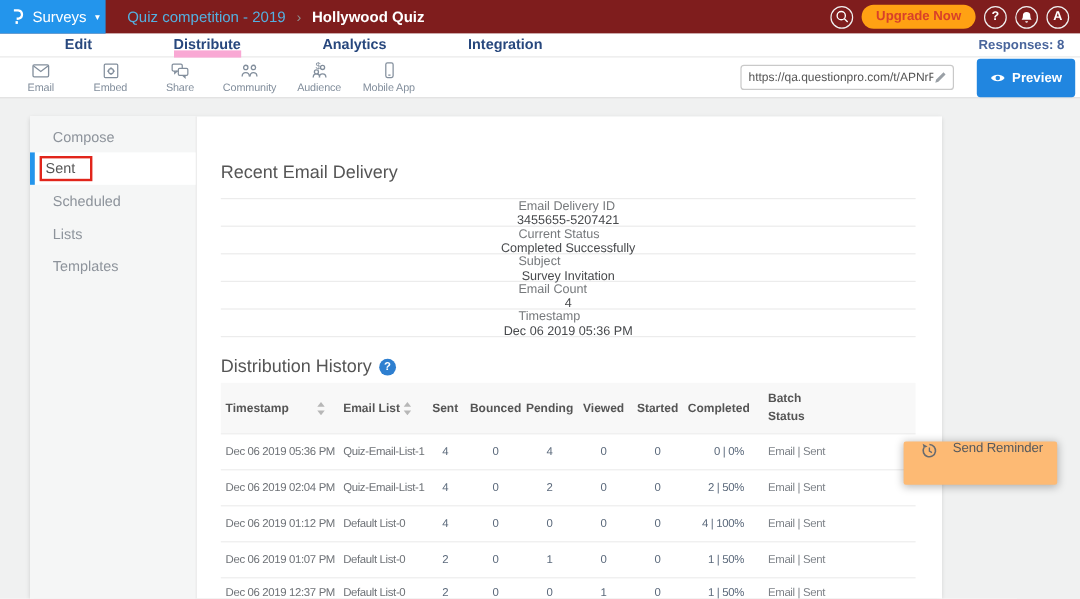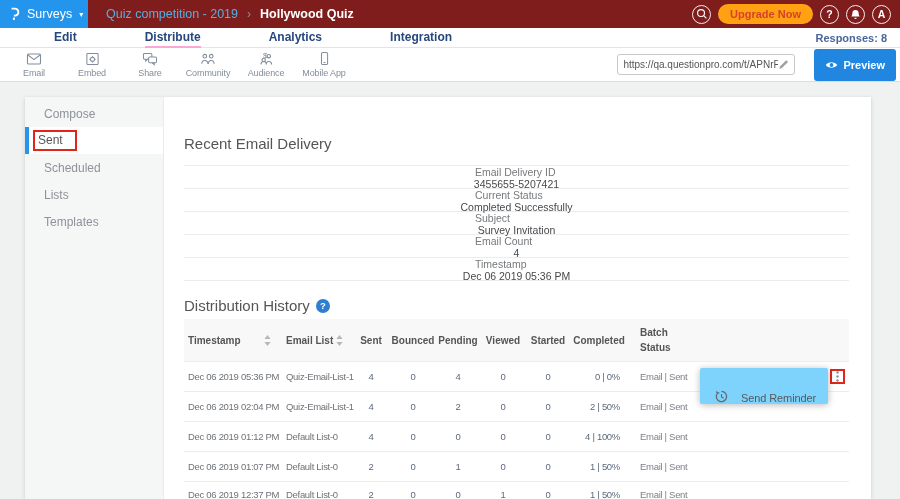--- a/index.html
+++ b/index.html
@@ -18,33 +18,33 @@
   .bc-folder { color:#54b0e0; }
   .bc-sep { color:#8f8f8f; font-size:12px; }
   .bc-name { color:#fff; font-weight:700; }
   .top-actions { display:flex; align-items:center; gap:7px; padding-right:9px; }
   .circ { width:19px; height:19px; border:1px solid #f0f0f0; border-radius:50%; display:flex; align-items:center; justify-content:center; color:#fff; font-size:10.5px; font-weight:700; flex:none; }
   .upgrade { height:20px; background:#ffa113; border-radius:10px; color:#d8402a; font-size:11px; font-weight:700; display:flex; align-items:center; padding:0 12px; flex:none; }
 
   
   .navrow { height:20px; background:#fff; border-bottom:1px solid #e4e4e4; display:flex; align-items:center; padding:0 13px; gap:27px; }
   .nav-item { font-size:12px; font-weight:700; color:#27477d; line-height:18px; height:20px;margin-left:41px; }
-  .nav-item.active { border-bottom:2px solid #f9a8d4; }
+  .nav-item.active { border-bottom:6px solid #f9a8d4; }
   .responses { margin-left:auto; font-size:11px; font-weight:700; color:#49659c; }
 
   
   .toolbar { height:34px; background:#fff; border-bottom:1px solid #dcdcdc; display:flex; align-items:center; padding:0 4px 0 5px; }
   .tool { width:58px; height:32px; display:flex; flex-direction:column; align-items:center; justify-content:center; gap:2px; color:#828e9c; }
   .tool-label { font-size:9px; letter-spacing:-0.1px; }
   .url-box { margin-left:auto; width:178px; height:21px; border:1px solid #c9c9c9; border-radius:3px; display:flex; align-items:center; padding:0 5px; background:#fff; }
   .url-input { border:none; outline:none; flex:1; font-size:10px; color:#555; font-family:inherit; padding:0; background:transparent; min-width:0; }
   .preview-btn { margin-left:19px; height:30px; background:#2186e0; border:none; border-radius:3px; color:#fff; font-size:11px; font-weight:700; display:flex; align-items:center; gap:5px; padding:16px 11px; font-family:inherit; }
 
   
-  .card { position:absolute; left:25px; top:97px; width:846px; height:402px; background:#fff; box-shadow:0 1px 4px rgba(0,0,0,.16); display:flex; }
+  .card { position:absolute; left:25px; top:97px; width:760px; height:402px; background:#fff; box-shadow:0 1px 4px rgba(0,0,0,.16); display:flex; }
   .sidebar { width:139px; flex:none; background:#f5f6f6; border-right:1px solid #eaeaea; padding-top:3px; }
   .side-item { height:27px; display:flex; align-items:center; padding-left:15px; font-size:12px; color:#8d939b; border-left:4px solid transparent; }
   .side-item.active { background:#fff; border-left-color:#2395ec; color:#555; padding-left:4px; }
   .redbox-label { border:2px solid #e1251b; padding:1px 12px 2px 3px; }
 
   .main { flex:1; padding:26px 22px 0 20px; position:relative; min-width:0; }
   .sec-title { font-size:15px; font-weight:400; color:#555; margin:12px 0 13px; }
 
   .details { border-bottom:1px solid #ececec; }
   .detail-row { display:flex; align-items:center; height:23px; border-top:1px solid #ececec; font-size:10.5px;flex-direction:column; }
@@ -67,21 +67,21 @@
   .dt-row { height:30px; border-top:1px solid #ededed; font-size:9.5px; letter-spacing:-0.3px; }
   .dt-row:last-child { border-bottom:5px solid #3b82f6; }
   .c-ts { padding-left:4px; white-space:nowrap; color:#6e7277; }
   .c-el { padding-left:6px; white-space:nowrap; color:#6e7277; }
   .c-num { text-align:center; color:#5c6a7c; }
   .c-comp { text-align:right; padding-right:8px; color:#5c6a7c; white-space:nowrap; }
   .c-batch { padding-left:12px; color:#7d8288; white-space:nowrap; }
   .c-menu { display:flex; justify-content:flex-end; padding-right:4px; }
   .dots-box { display:inline-flex; width:15px; height:15px; border:2px solid #e1251b; align-items:center; justify-content:center; }
 
-  .popup { position:absolute; left:675px; top:271px; width:128px; height:36px; background:#7dd3fc; box-shadow:0 1px 7px rgba(0,0,0,.28); border-radius:2px; display:flex; align-items:flex-end; gap:12px; padding:0 14px; z-index:9; }
+  .popup { position:absolute; left:728px; top:271px; width:128px; height:36px; background:#fdba74; box-shadow:0 1px 7px rgba(0,0,0,.28); border-radius:2px; display:flex; align-items:flex-start; gap:12px; padding:0 14px; z-index:9; }
   .popup-label { font-size:11px; color:#55595e; letter-spacing:-0.1px; white-space:nowrap; }
 </style>
 </head>
 <body>
 
 <div class="topbar">
   <div class="logo-box">
     <span>
       <svg width="12" height="16" viewBox="0 0 14 17">
         <path d="M3 2.2 h4.2 a4.1 4.1 0 0 1 .4 8.1 l-1.9.1" stroke="#fff" stroke-width="2.2" fill="none"></path>

